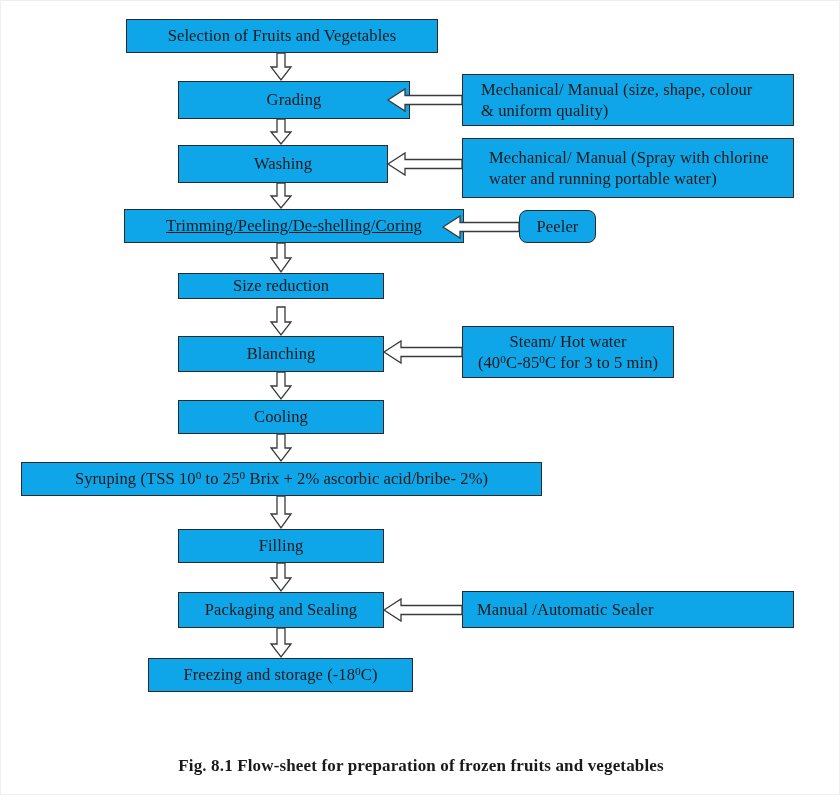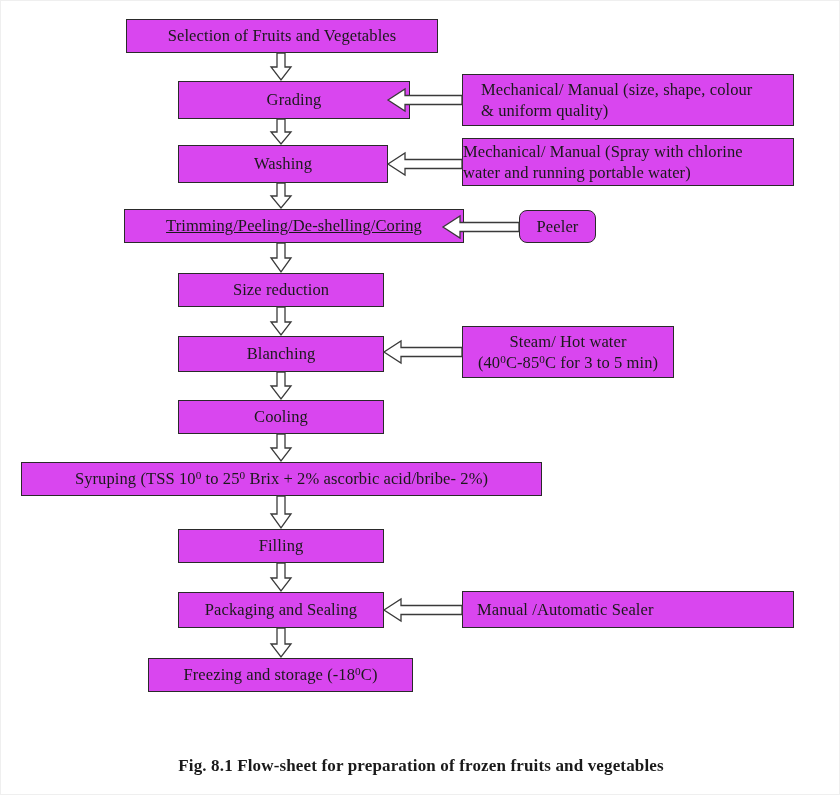--- a/index.html
+++ b/index.html
@@ -15,21 +15,21 @@
     border: 1px solid #efefef;
     box-sizing: border-box;
     overflow: hidden;
     font-family: "Liberation Serif", "DejaVu Serif", serif;
     color: #1a1a1a;
   }
   .box {
     position: absolute;
     box-sizing: border-box;
     border: 1.4px solid #2a2a2a;
-    background: #d946ef;
+    background: #0ea5e9;
     display: flex;
     align-items: center;
     justify-content: center;
     text-align: center;
     font-size: 16.5px;
     line-height: 1.28;
     letter-spacing: 0.1px;
     padding: 2px 6px;
   }
   .box.left-align {
@@ -84,21 +84,21 @@
   </div>
 
   <div class="box" style="left:177px; top:144px; width:210px; height:38px;">
     <span class="txt">Washing</span>
   </div>
 
   <div class="box" style="left:123px; top:208px; width:340px; height:34px;text-decoration:underline;">
     <span class="txt">Trimming/Peeling/De-shelling/Coring</span>
   </div>
 
-  <div class="box" style="left:177px; top:272px; width:206px; height:34px;">
+  <div class="box" style="left:177px; top:272px; width:206px; height:26px;">
     <span class="txt">Size reduction</span>
   </div>
 
   <div class="box" style="left:177px; top:335px; width:206px; height:36px;">
     <span class="txt">Blanching</span>
   </div>
 
   <div class="box" style="left:177px; top:399px; width:206px; height:34px;">
     <span class="txt">Cooling</span>
   </div>
@@ -119,21 +119,21 @@
     <span class="txt"><span>Freezing and storage (-18</span><sup>0</sup><span>C)</span></span>
   </div>
 
   <div class="box" style="left:461px; top:73px; width:332px; height:52px; padding-left:18px; justify-content:flex-start; text-align:left;">
     <span class="txt">
       <span>Mechanical/ Manual (size, shape, colour</span><br>
       <span>&amp; uniform quality)</span>
     </span>
   </div>
 
-  <div class="box" style="left:461px; top:137px; width:332px; height:48px; padding-left:0; justify-content:flex-start; text-align:left;">
+  <div class="box" style="left:461px; top:137px; width:332px; height:60px; padding-left:26px; justify-content:flex-start; text-align:left;">
     <span class="txt">
       <span>Mechanical/ Manual (Spray with chlorine</span><br>
       <span>water and running portable water)</span>
     </span>
   </div>
 
   <div class="box" style="left:518px; top:209px; width:77px; height:33px;border-radius:8px;">
     <span class="txt">Peeler</span>
   </div>
 

